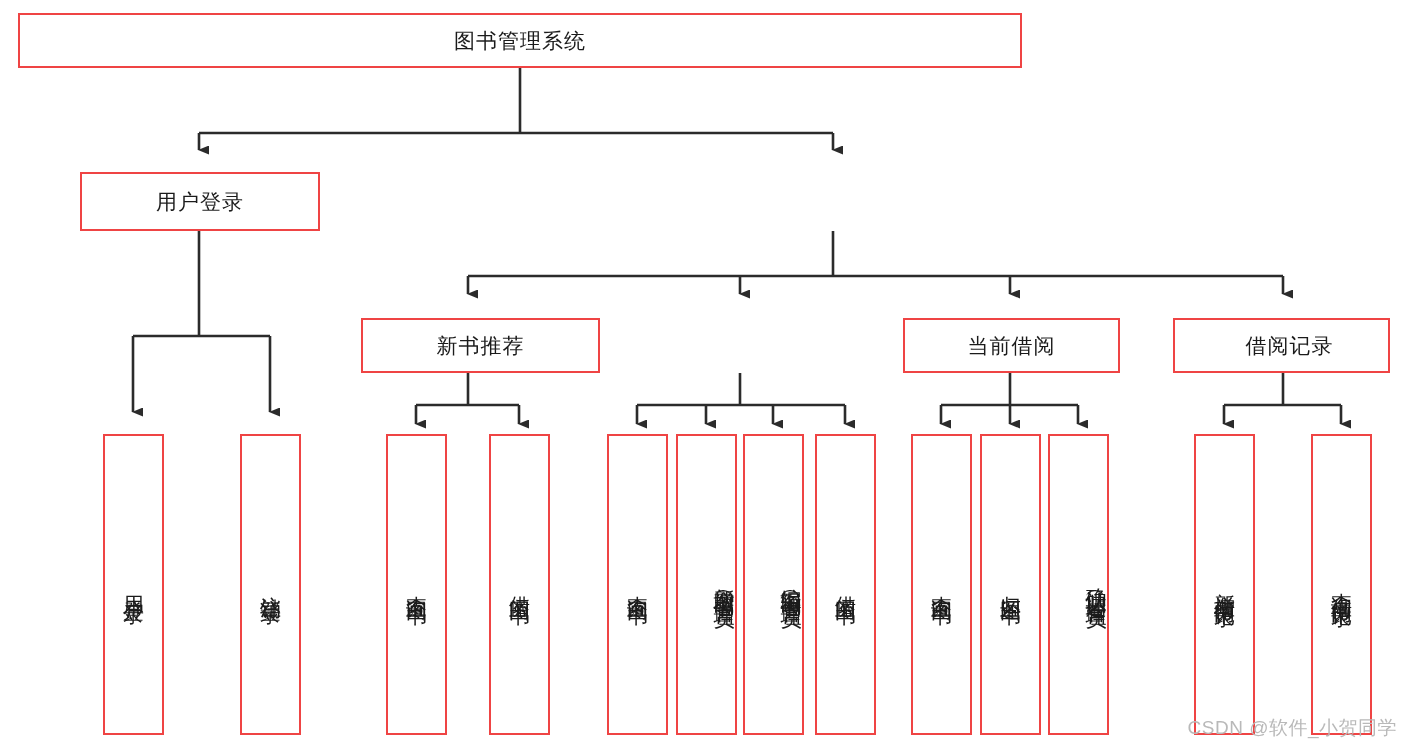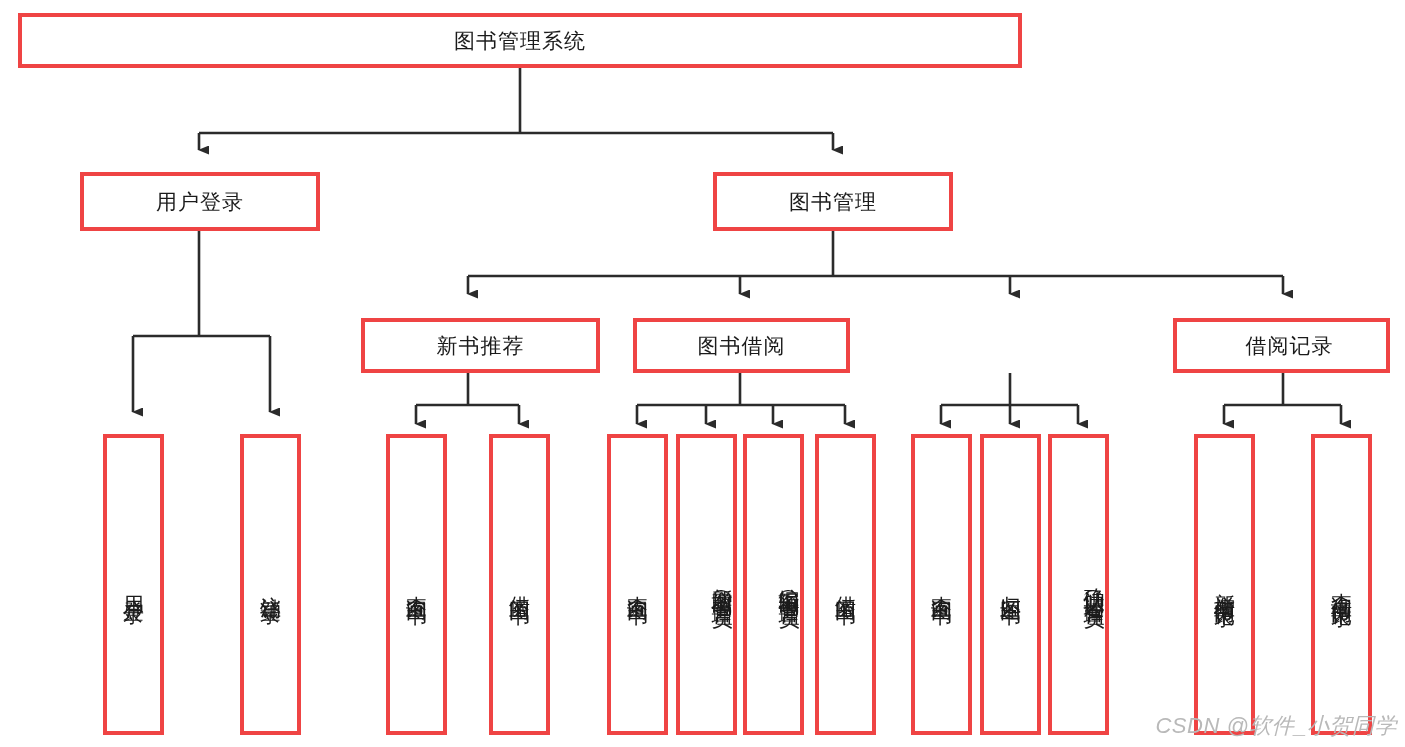--- a/index.html
+++ b/index.html
@@ -23,21 +23,21 @@
     left: 0;
     top: 0;
     width: 1405px;
     height: 747px;
     pointer-events: none;
   }
   .node {
     position: absolute;
     box-sizing: border-box;
     background: #ffffff;
-    border: 4px solid #ef4444;
+    border: 2px solid #ef4444;
     display: flex;
     align-items: center;
     justify-content: center;
     color: #1b1b1b;
     z-index: 2;
   }
   .node.h {
     font-size: 21px;
     letter-spacing: 1px;
   }
@@ -58,26 +58,25 @@
     align-items: center;
   }
   .node-label {
     display: block;
     white-space: nowrap;
   }
   #watermark {
     position: absolute;
     right: 8px;
     bottom: 6px;
-    font-size: 22px;
+    font-size: 19px;
     color: #b9b9b9;
     z-index: 5;
     white-space: nowrap;
     letter-spacing: 0.5px;
-    font-style: italic;
   }
 </style>
 </head>
 <body>
 
 <div id="canvas">
 
   <svg id="wires" viewBox="0 0 1405 747" xmlns="http://www.w3.org/2000/svg">
     <defs>
       <marker id="arrowhead" markerWidth="10" markerHeight="11" refX="4.5" refY="10" orient="auto" markerUnits="userSpaceOnUse">
@@ -129,32 +128,29 @@
   </svg>
 
   <div class="node h" style="left:18px; top:13px; width:1004px; height:55px;">
     <span class="node-label">图书管理系统</span>
   </div>
 
   <div class="node h" style="left:80px; top:172px; width:240px; height:59px;">
     <span class="node-label">用户登录</span>
   </div>
 
-  <div class="node h" style="left:713px; top:172px; width:240px; height:59px;">
-    <span class="node-label">图书管理</span>
-  </div>
 
   <div class="node h" style="left:361px; top:318px; width:239px; height:55px;">
     <span class="node-label">新书推荐</span>
   </div>
 
-  <div class="node h" style="left:633px; top:318px; width:217px; height:55px;">
-    <span class="node-label">图书借阅</span>
-  </div>
-
+
+  <div class="node h" style="left:903px; top:318px; width:217px; height:55px;">
+    <span class="node-label">当前借阅</span>
+  </div>
 
   <div class="node h" style="left:1173px; top:318px; width:217px; height:55px;padding-left:16px;">
     <span class="node-label">借阅记录</span>
   </div>
 
   <div class="node v midalign" style="left:103px; top:434px; width:61px; height:301px;">
     <span class="node-label">用户登录</span>
   </div>
 
   <div class="node v midalign" style="left:240px; top:434px; width:61px; height:301px;">

